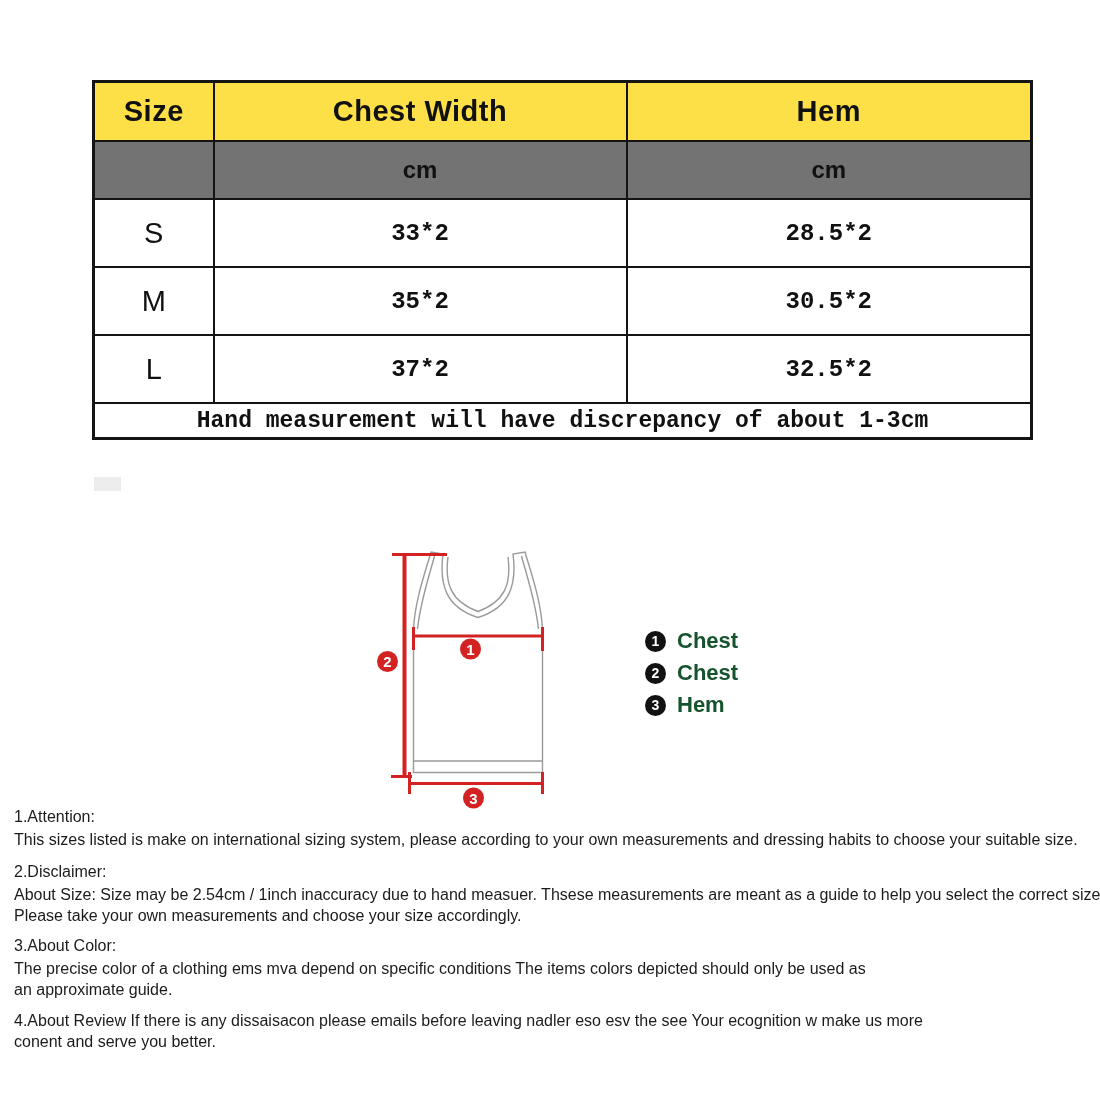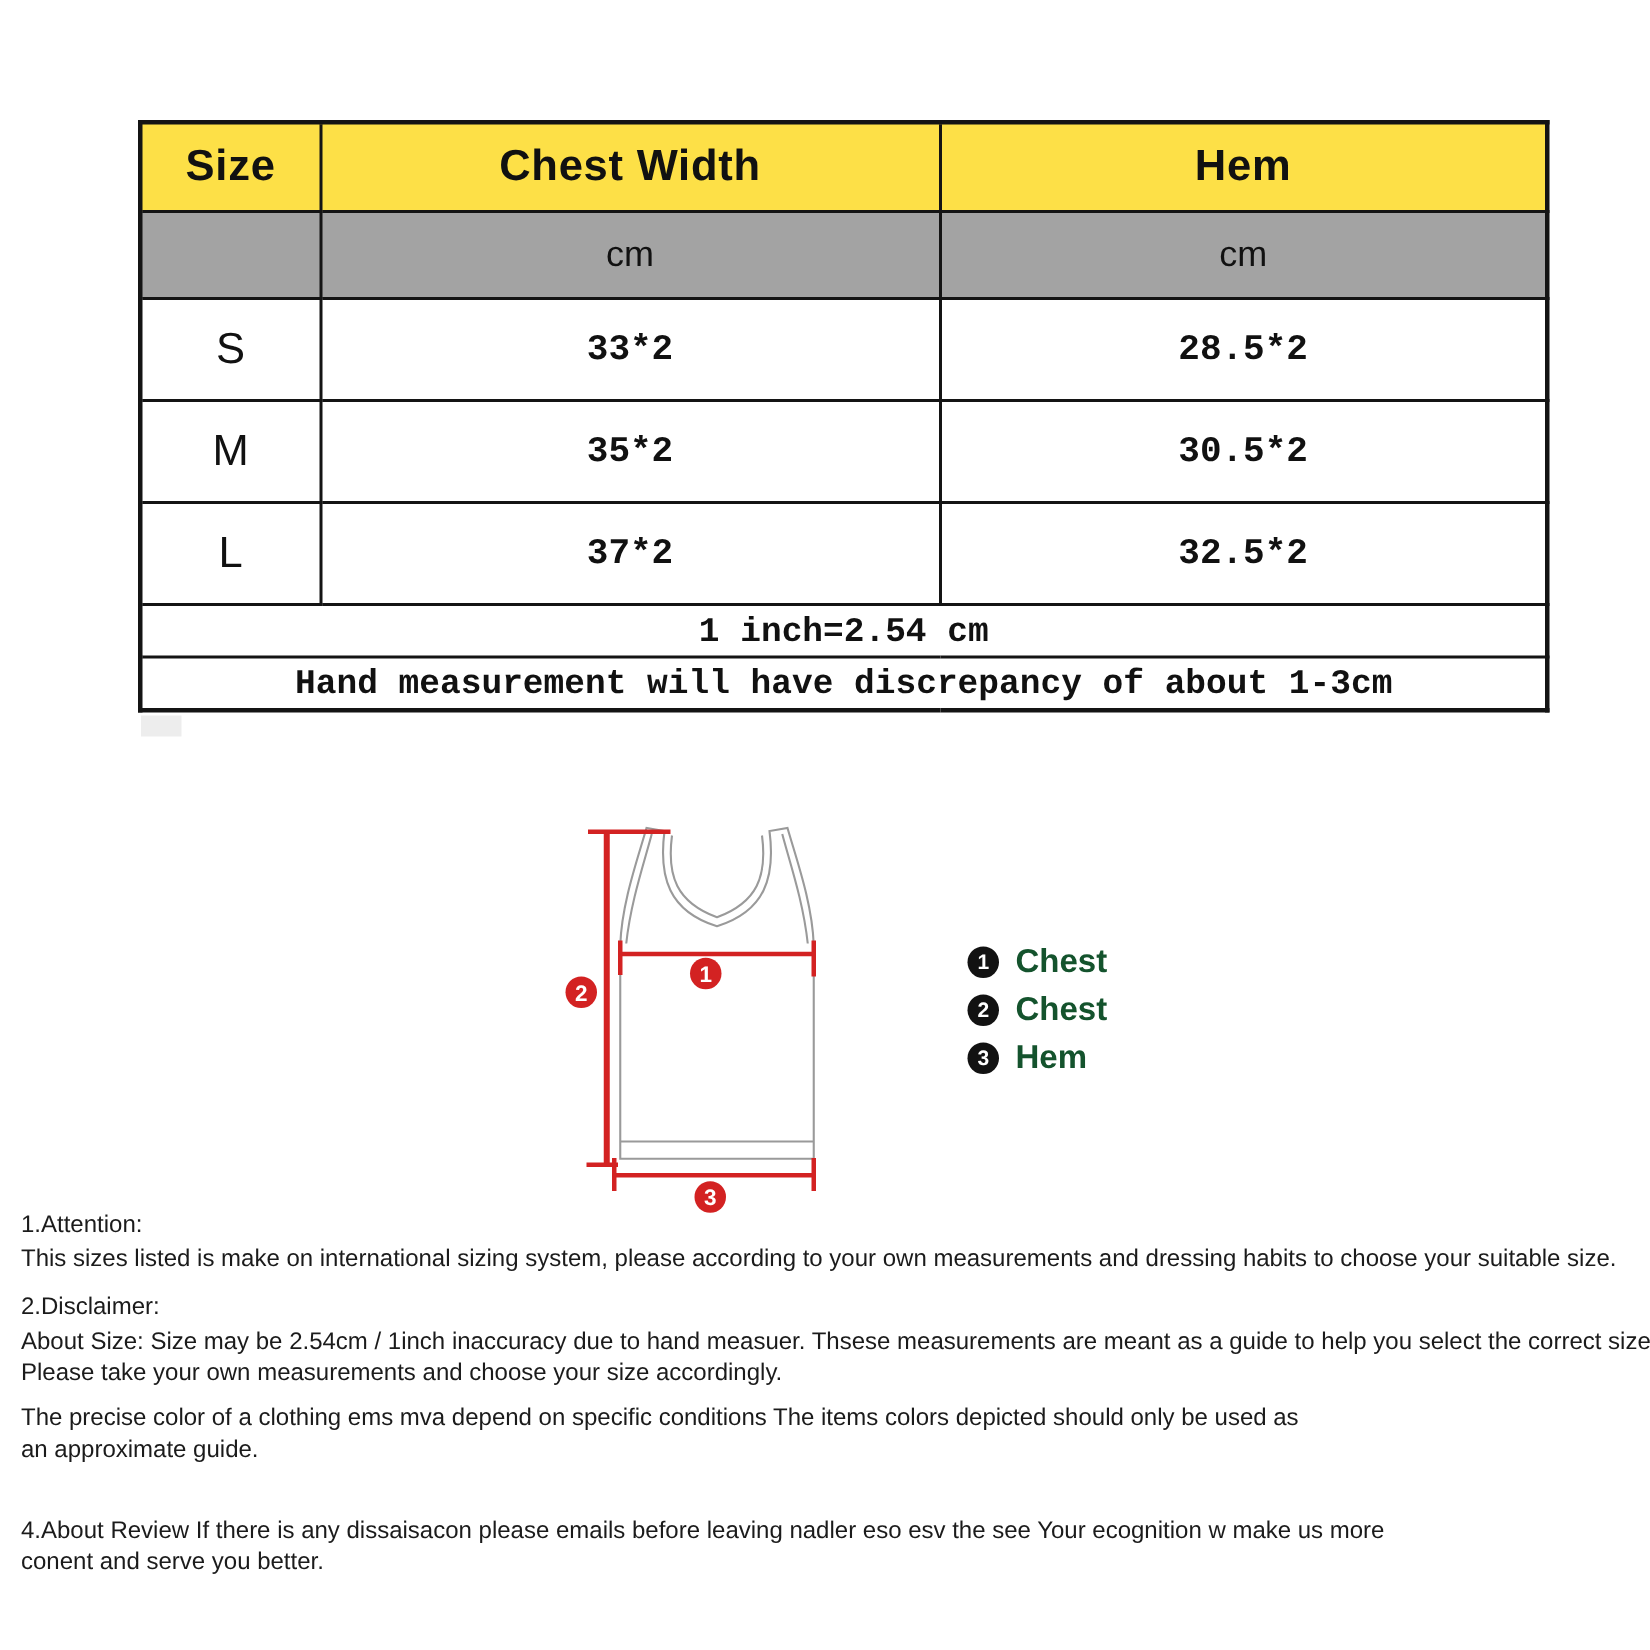--- a/index.html
+++ b/index.html
@@ -8,21 +8,21 @@
     font-family:"Liberation Sans",sans-serif;color:#1a1a1a;overflow:hidden;
   }
   
   .size-table{
     position:absolute;left:92px;top:80px;width:938px;
     border-collapse:collapse;table-layout:fixed;
     border:3px solid #141414;text-align:center;color:#111;
   }
   .size-table td{border:2px solid #141414;padding:0;vertical-align:middle;}
   .hdr-row td{height:57px;background:#fde047;font-weight:bold;font-size:29px;letter-spacing:0.5px;}
-  .unit-row td{height:56px;background:#a3a3a3;font-weight:normal;font-size:24px;}
+  .unit-row td{height:56px;background:#737373;font-weight:bold;font-size:24px;}
   .data-row td{height:66px;}
   .size-cell{font-size:29px;}
   .val-cell{font-family:"Liberation Mono",monospace;font-weight:bold;font-size:24px;}
   .note-row td{height:33px;font-family:"Liberation Mono",monospace;font-weight:bold;font-size:23px;}
   .artifact{position:absolute;left:94px;top:477px;width:27px;height:14px;background:#ededed;z-index:2;}
   
   .tank-svg{position:absolute;left:374px;top:538px;}
   .legend{position:absolute;left:645px;top:629px;}
   .legend-row{display:flex;align-items:center;height:24px;margin-bottom:8px;}
   .legend-dot{
@@ -66,23 +66,20 @@
     </tr>
     <tr class="data-row">
       <td class="size-cell">M</td>
       <td class="val-cell">35*2</td>
       <td class="val-cell">30.5*2</td>
     </tr>
     <tr class="data-row">
       <td class="size-cell">L</td>
       <td class="val-cell">37*2</td>
       <td class="val-cell">32.5*2</td>
-    </tr>
-    <tr class="note-row">
-      <td colspan="3">1 inch=2.54 cm</td>
     </tr>
     <tr class="note-row">
       <td colspan="3">Hand measurement will have discrepancy of about 1-3cm</td>
     </tr>
   </tbody>
 </table>
 <div class="artifact"></div>
 
 <svg class="tank-svg" width="196" height="276" viewBox="374 538 196 276" xmlns="http://www.w3.org/2000/svg">
 
@@ -136,20 +133,21 @@
   <div>This sizes listed is make on international sizing system, please according to your own measurements and dressing habits to choose your suitable size.</div>
 </div>
 
 <div class="note-block" id="note-disclaimer">
   <div class="note-heading">2.Disclaimer:</div>
   <div>About Size: Size may be 2.54cm / 1inch inaccuracy due to hand measuer. Thsese measurements are meant as a guide to help you select the correct size.</div>
   <div>Please take your own measurements and choose your size accordingly.</div>
 </div>
 
 <div class="note-block" id="note-color">
+  <div class="note-heading">3.About Color:</div>
   <div>The precise color of a clothing ems mva depend on specific conditions The items colors depicted should only be used as</div>
   <div>an approximate guide.</div>
 </div>
 
 <div class="note-block" id="note-review">
   <div>4.About Review If there is any dissaisacon please emails before leaving nadler eso esv the see Your ecognition w make us more</div>
   <div>conent and serve you better.</div>
 </div>
 
 </body></html>

